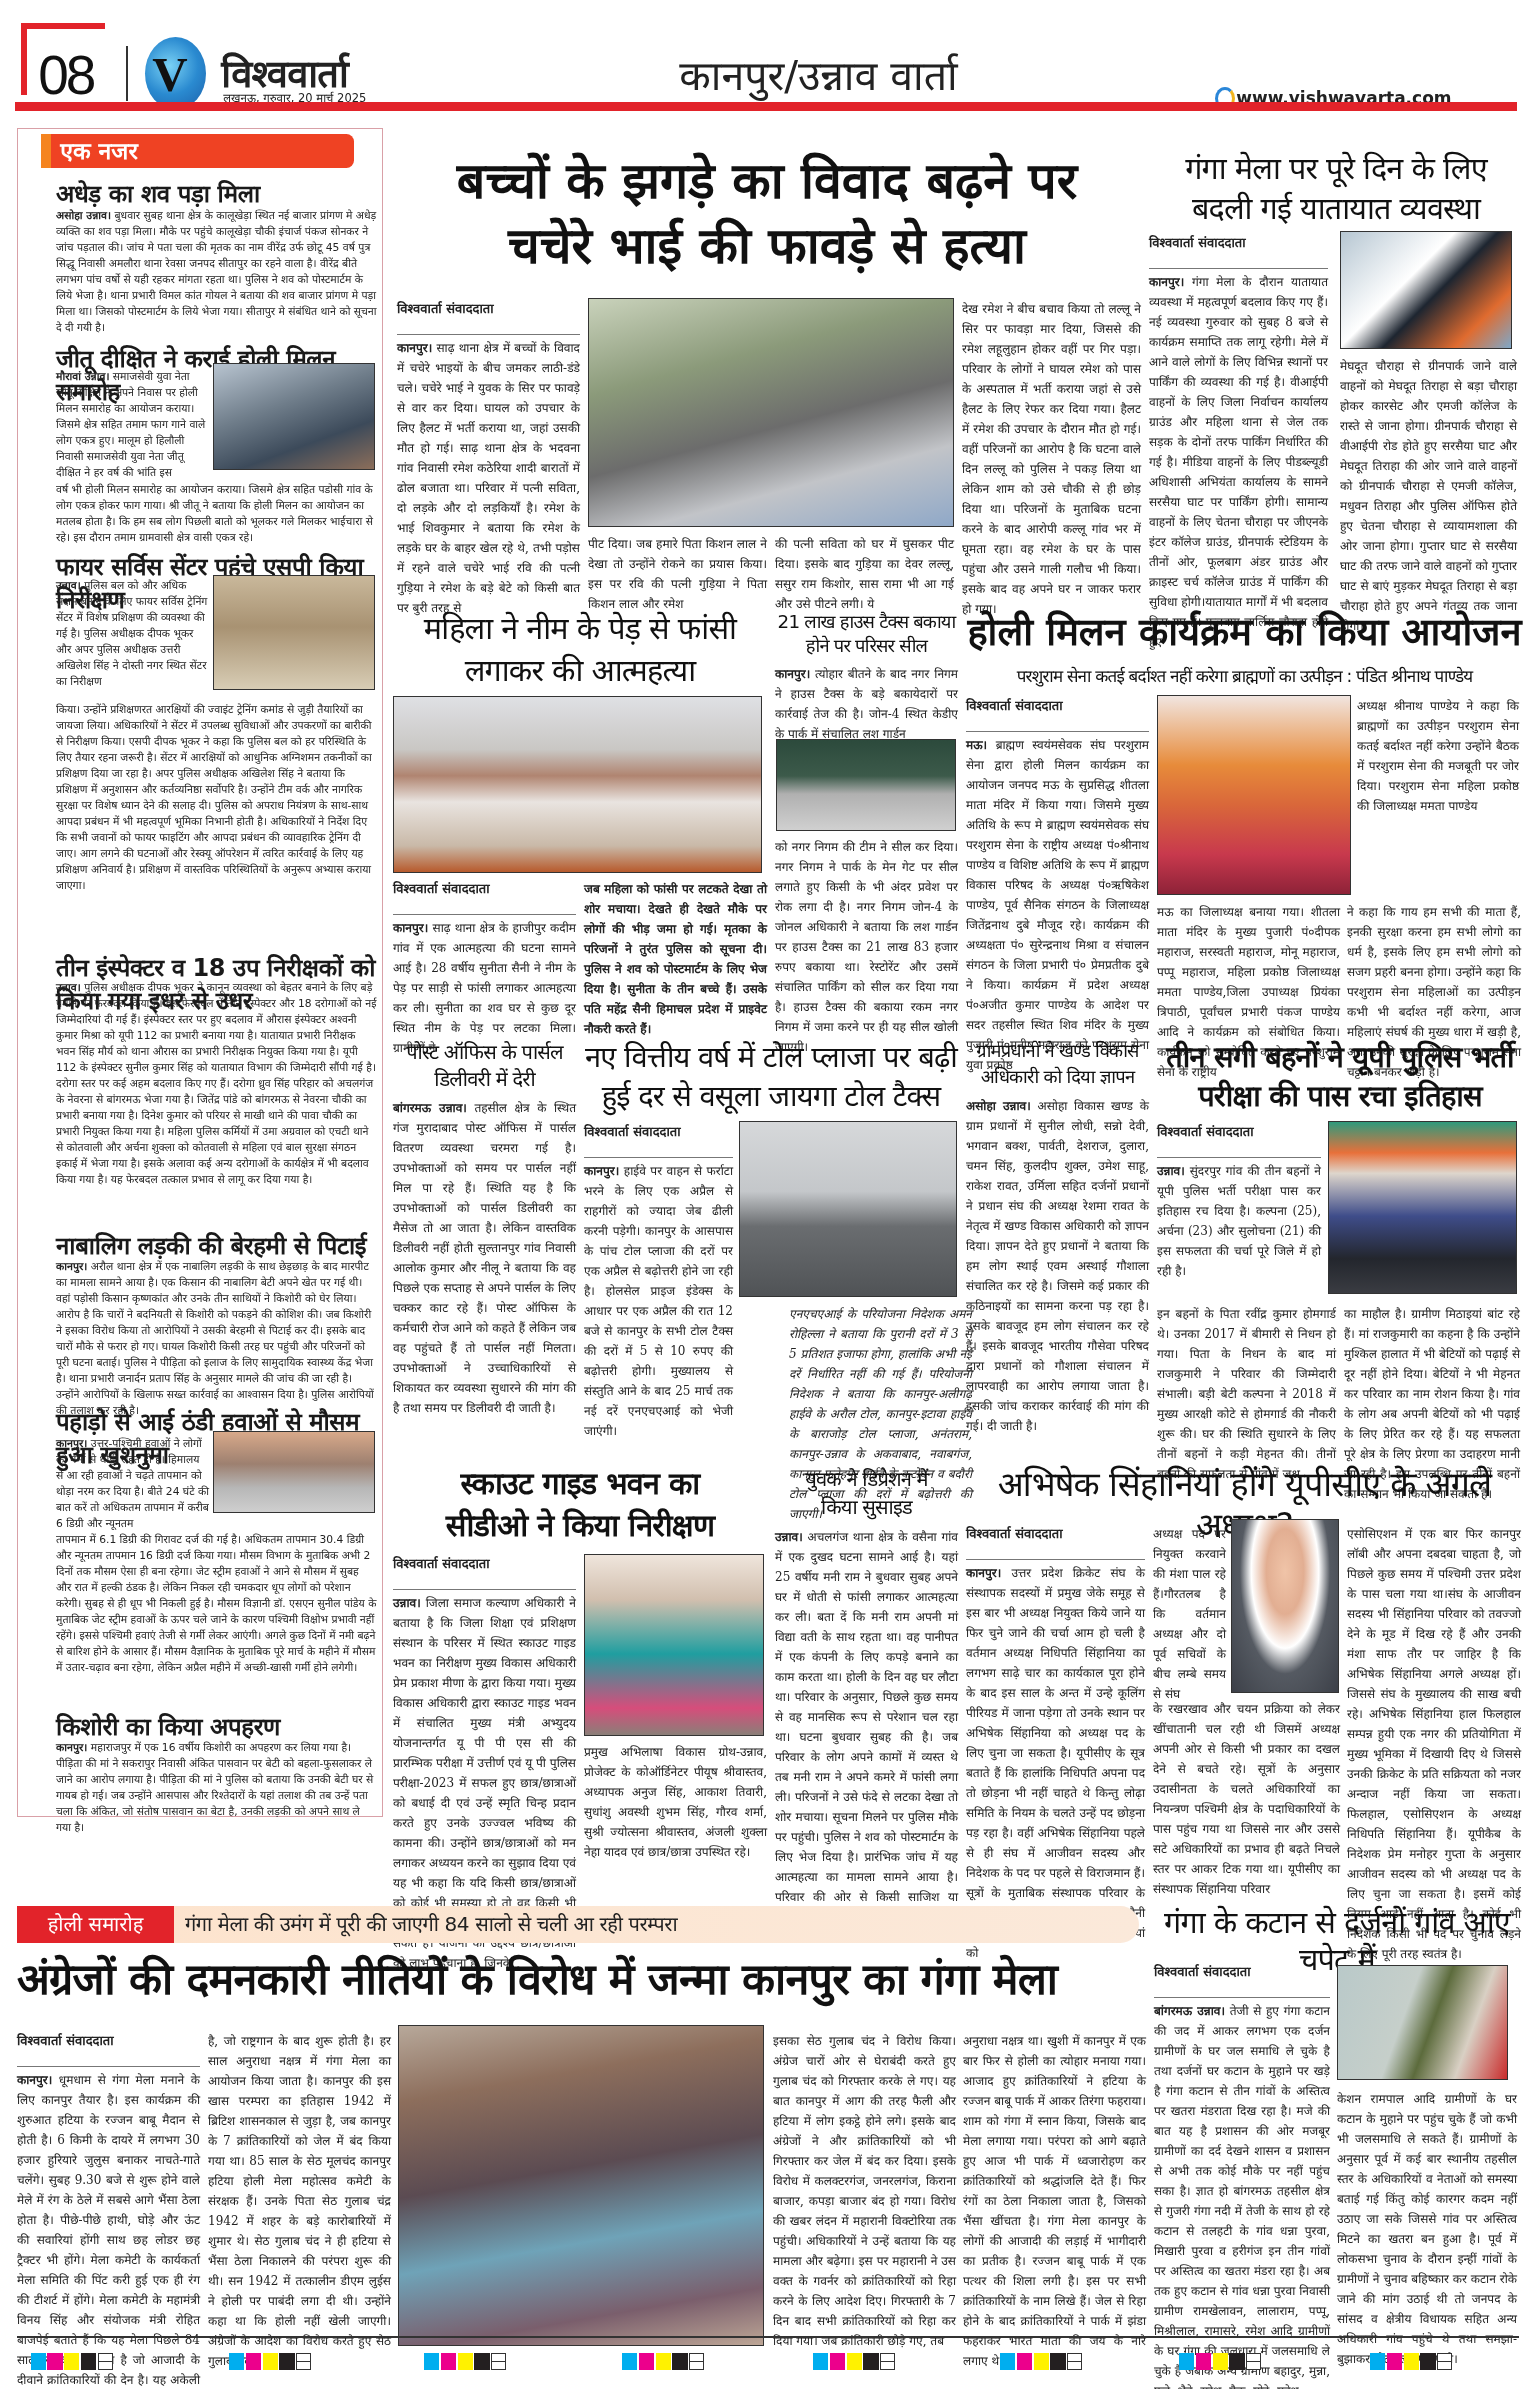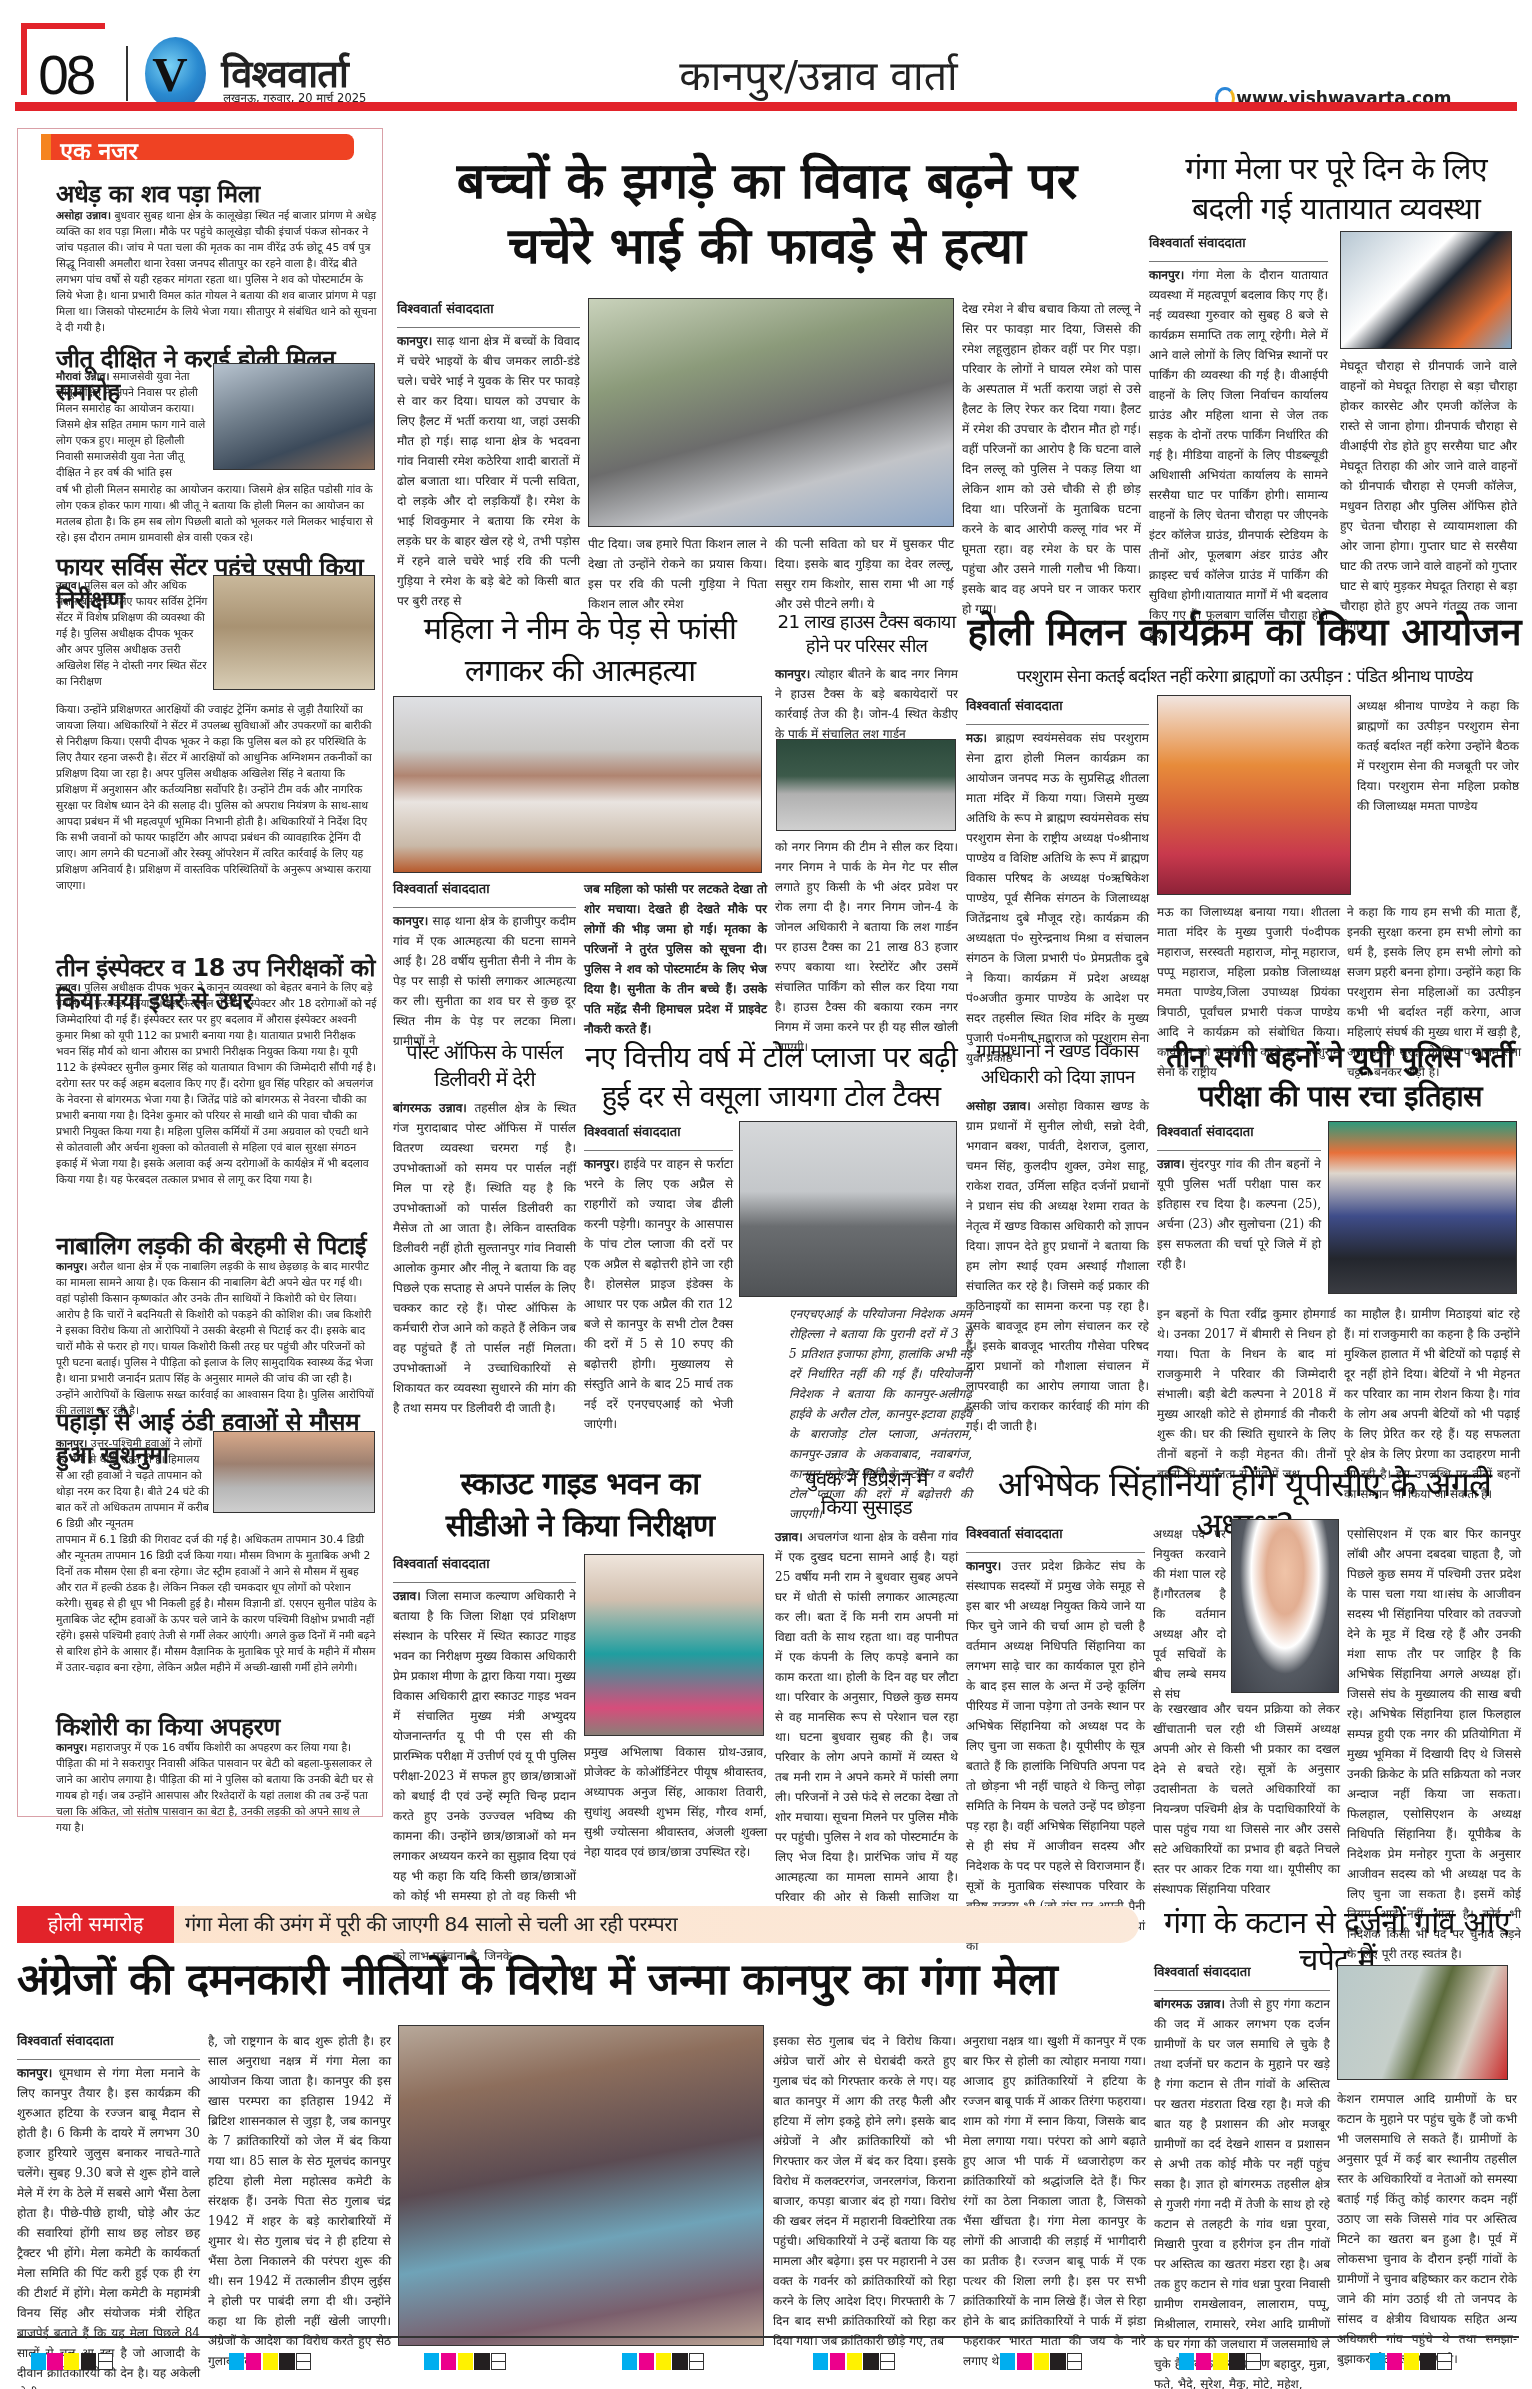--- a/index.html
+++ b/index.html
@@ -1,42 +1,42 @@
 <!DOCTYPE html>
 <html style="font-size:12.2px"><head>
 <meta charset="utf-8">
 <style>
   * { box-sizing: border-box; margin: 0; padding: 0; }
   html, body { width: 1533px; height: 2389px; background: #ffffff; overflow: hidden; }
   body { font-family: "DejaVu Sans", sans-serif; color: #1a1a1a; position: relative; }
   .abs { position: absolute; }
   p, .txt { font-family: "DejaVu Serif", serif; font-size: 12px; line-height: 20px; text-align: justify; color: #222; }
   .lead { font-weight: bold; }
-  .byline { font-family: "DejaVu Sans", sans-serif; font-weight: bold; font-size: 13px; color: #222; border-bottom: 1.5px solid #777; padding-bottom: 10px; margin-bottom: 3.1px; display: block; }
+  .byline { font-family: "DejaVu Sans", sans-serif; font-weight: bold; font-size: 13px; color: #222; border-bottom: 1.5px solid #777; padding-bottom: 17px; margin-bottom: 3.1px; display: block; }
   .hl { font-family: "DejaVu Sans", sans-serif; font-weight: bold; color: #111; line-height: 1.15; text-align: center; }
   .hl-cond { font-family: "DejaVu Sans", sans-serif; color: #111; line-height: 1.2; text-align: center; letter-spacing: -0.8px; }
   .photo { position: absolute; border: 1.5px solid #333; overflow: hidden; }
 
   
   #masthead { left: 15.3px; top: 15.3px; width: 1502px; height: 84px; }
   .pg-box { left: 6.1px; top: 7.6px; width: 84px; height: 72px; border-left: 6.1px solid #e2232a; border-top: 6.1px solid #e2232a; }
   .pg-num { left: 23px; top: 27.5px; font-family: "Liberation Sans", sans-serif; font-size: 55px; color: #111; letter-spacing: -3.1px; }
   .pg-sep { left: 111px; top: 30.5px; width: 1.5px; height: 55px; background: #333; }
   .logo { left: 130px; top: 21.4px; width: 61px; height: 73px; border-radius: 50%; background: radial-gradient(circle at 40% 40%, #7ad2f5 0%, #2a8ad0 50%, #1b5ea8 100%); }
   .logo-v { left: 137px; top: 30.5px; font-family: "Liberation Serif", serif; font-size: 49px; font-weight: bold; color: #111; }
   .paper-name { left: 206px; top: 30.5px; font-size: 38px; font-weight: bold; color: #222; letter-spacing: -0.8px; }
   .dateline { left: 208px; top: 75px; font-size: 11.5px; color: #222; }
   .edition { left: 664px; top: 30.5px; font-size: 41px; color: #222; }
   .web { left: 1221px; top: 73px; font-size: 17px; font-weight: bold; color: #222; }
   .web-icon { left: 1200px; top: 72px; width: 20px; height: 23px; border-radius: 50%; border: 3.8px solid #2a86d8; border-right-color: #f2b51d; }
   .mast-rule { left: 15.3px; top: 102px; width: 1502px; height: 9.2px; background: #e2232a; }
 
   
   #ek-nazar { left: 17px; top: 128px; width: 366px; height: 1689px; border: 1.5px solid #d9a0a7; }
-  .ek-tag { left: 23px; top: 4.6px; width: 313px; height: 26px; background: #ef4223; border-left: 10.7px solid #f5841f; border-radius: 0 7.6px 7.6px 0; color: #fff; font-weight: bold; font-size: 23px; padding-left: 9.2px; line-height: 34px; }
+  .ek-tag { left: 23px; top: 4.6px; width: 313px; height: 34px; background: #ef4223; border-left: 10.7px solid #f5841f; border-radius: 0 7.6px 7.6px 0; color: #fff; font-weight: bold; font-size: 23px; padding-left: 9.2px; line-height: 34px; }
   .lc-hd { position: absolute; left: 38px; width: 321px; font-weight: bold; font-size: 24px; color: #1a1a1a; letter-spacing: -0.4px; }
   .lc-p { position: absolute; left: 38px; width: 321px; font-family: "DejaVu Sans", sans-serif; font-size: 10.7px; line-height: 16px; color: #222; }
   .lc-p.narrow { width: 153px; }
   .lc-photo { position: absolute; left: 195px; width: 162px; border: 1.5px solid #333; }
 
   
   #holi-banner { left: 17px; top: 1906px; width: 1122px; height: 37px; background: linear-gradient(to right, #fde3cc, #fbe9da); border-radius: 0 20px 20px 0; }
   .banner-tag { left: 0; top: 0; width: 157px; height: 37px; background: #e2232a; color: #fff; font-size: 20px; line-height: 37px; text-align: center; }
   .banner-text { left: 168px; top: 0; line-height: 37px; font-size: 20px; color: #222; letter-spacing: -0.4px; }
 

